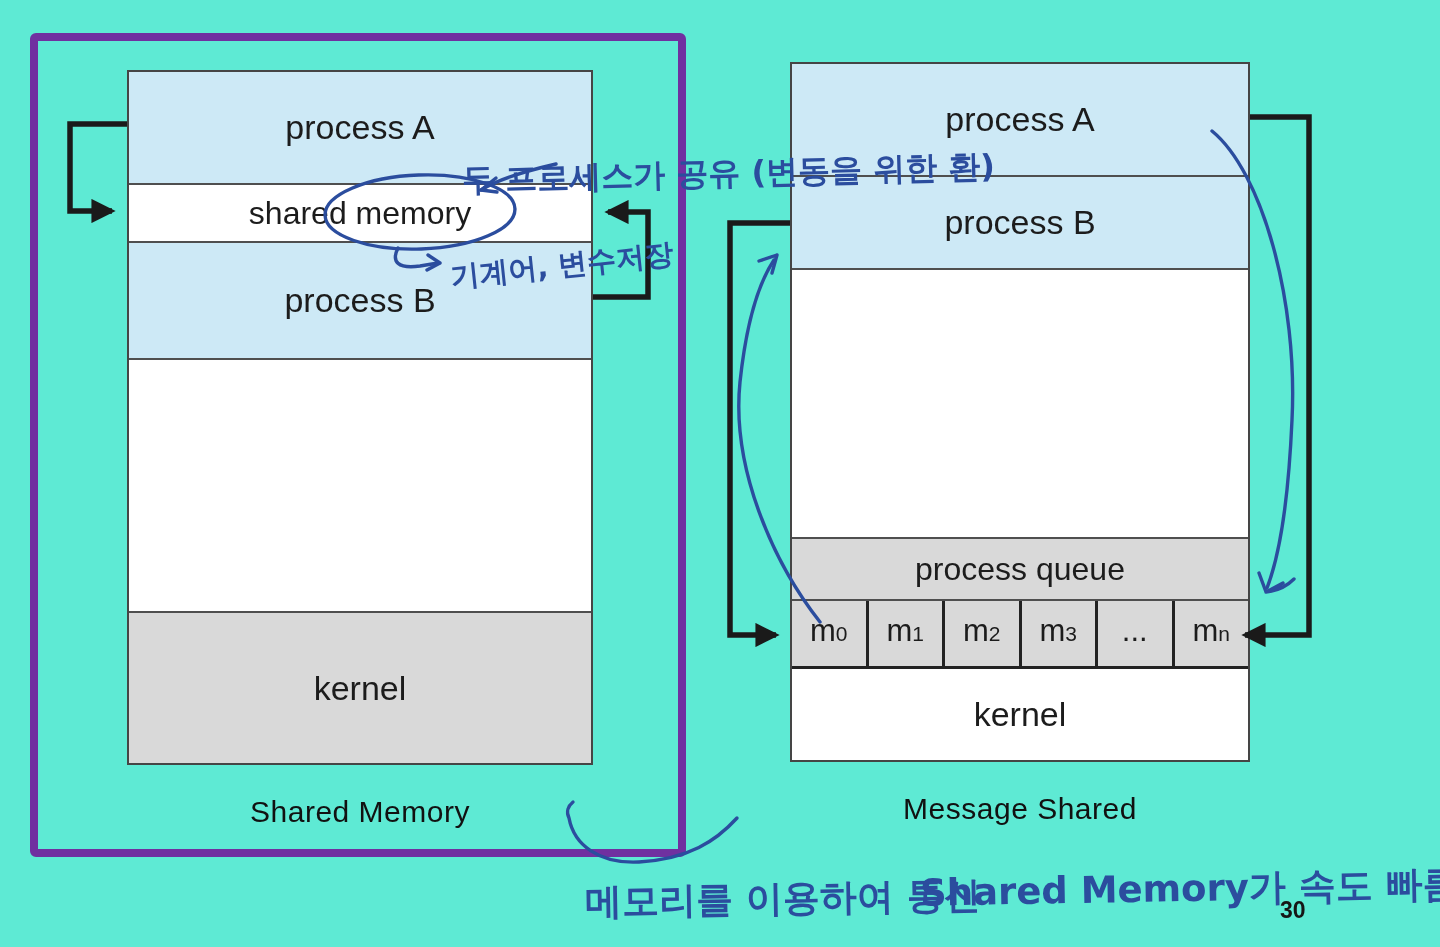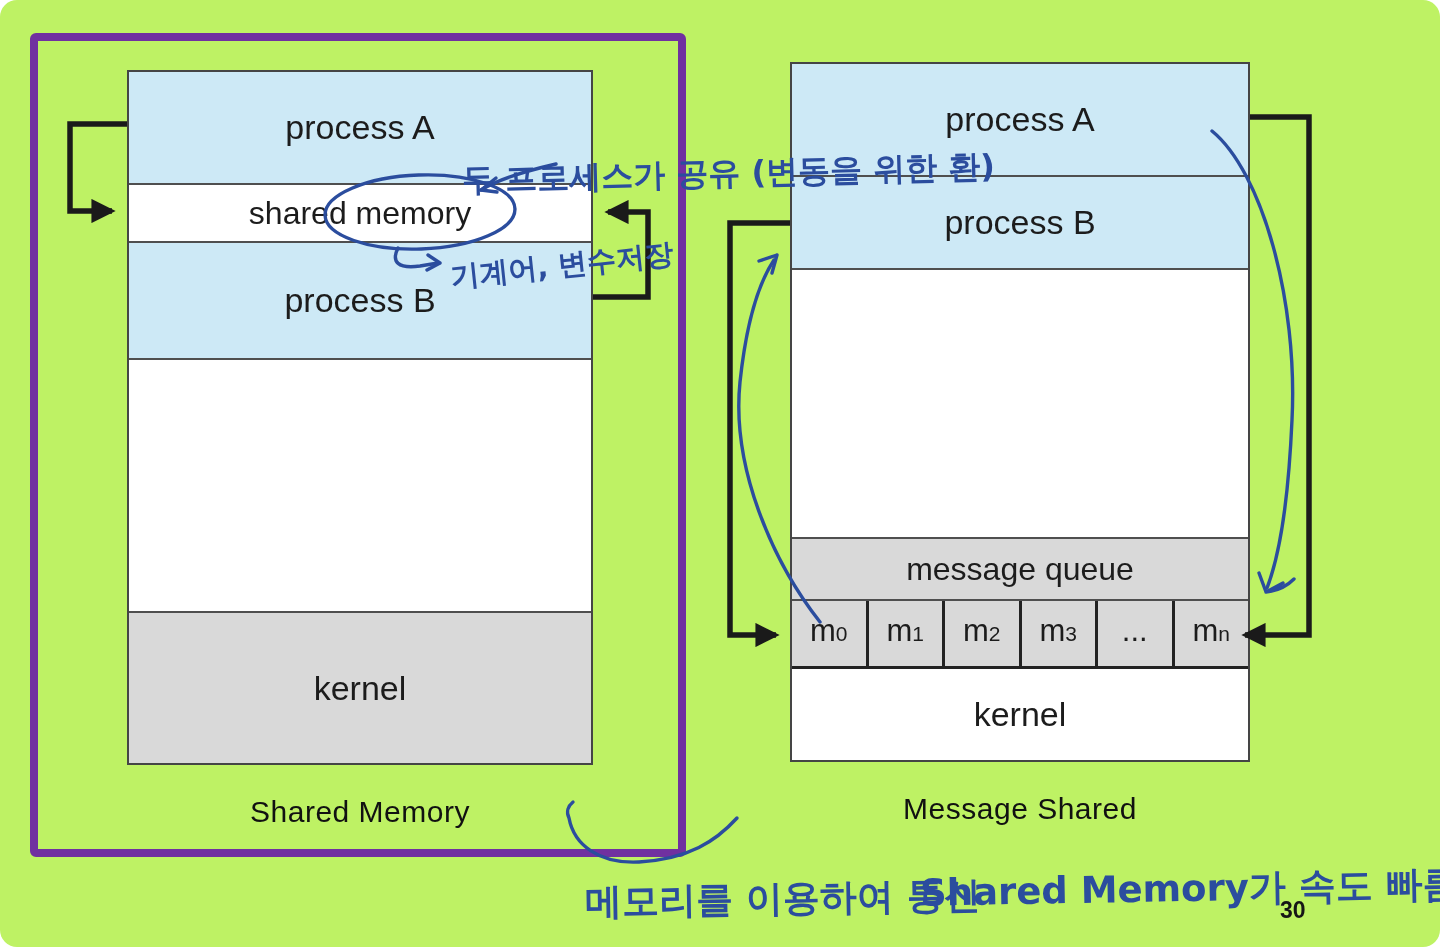--- a/index.html
+++ b/index.html
@@ -8,22 +8,22 @@
     --queue-fill:#d9d9d9;
     --box-border:#454545;
     --arrow-black:#1a1a1a;
     --ink-blue:#2b4d9e;
     --highlight-purple:#7030a0;
     --text-dark:#1c1c1c;
   }
   *{margin:0;padding:0;box-sizing:border-box;}
   html,body{background:#ffffff;}
   #canvas{
-    position:relative;width:1440px;height:947px;background:#bef264;overflow:hidden;
-    font-family:"Liberation Sans","DejaVu Sans",sans-serif;color:var(--text-dark);border-radius:17px;
+    position:relative;width:1440px;height:947px;background:#5eead4;overflow:hidden;
+    font-family:"Liberation Sans","DejaVu Sans",sans-serif;color:var(--text-dark);
   }
   .box{position:absolute;border:2px solid var(--box-border);background:#ffffff;display:flex;flex-direction:column;}
   .sec{display:flex;align-items:center;justify-content:center;font-size:34px;color:var(--text-dark);}
   .blue{background:var(--process-fill);}
   .grayfill{background:var(--kernel-fill);}
   .divb{border-bottom:2px solid #4f4f4f;}
   .divt{border-top:2px solid #4f4f4f;}
   .spacer{flex:1;background:#ffffff;}
   .caption{position:absolute;font-size:30px;text-align:center;color:#111;letter-spacing:.5px;}
   
@@ -70,21 +70,21 @@
 
   <div class="box" style="left:790px;top:62px;width:460px;height:700px;">
     <div class="sec blue divb" style="height:113px;">
       <span>process A</span>
     </div>
     <div class="sec blue divb" style="height:93px;">
       <span>process B</span>
     </div>
     <div class="spacer"></div>
     <div class="sec queue-header">
-      <span>message queue</span>
+      <span>process queue</span>
     </div>
     <div class="queue-cells">
       <div class="qcell">
         <span>m</span>
           <sub>0</sub>
       </div>
       <div class="qcell">
         <span>m</span>
           <sub>1</sub>
       </div>

